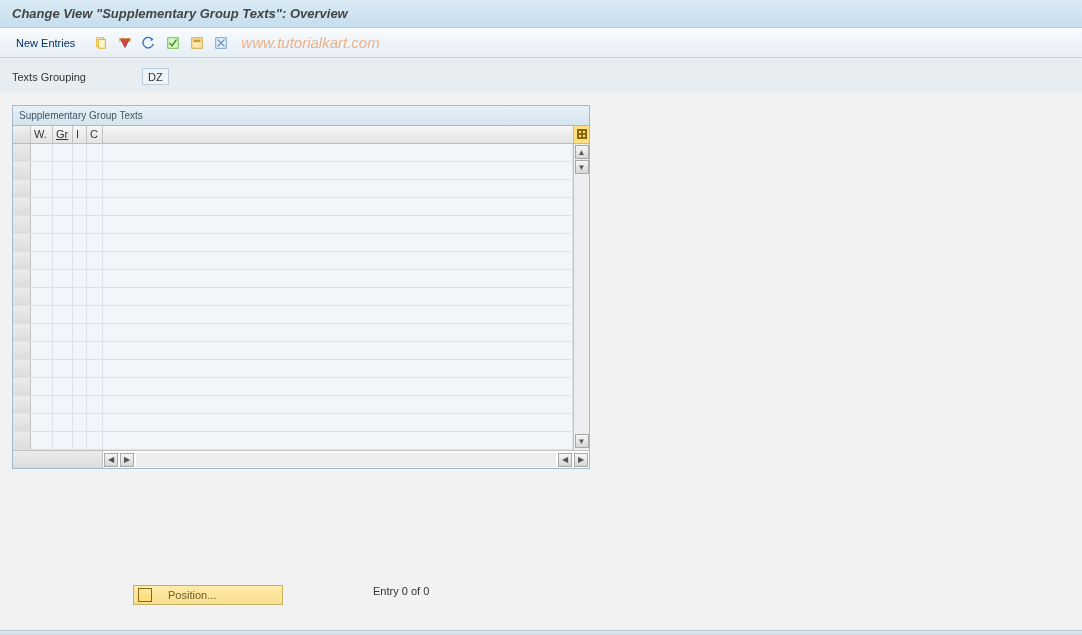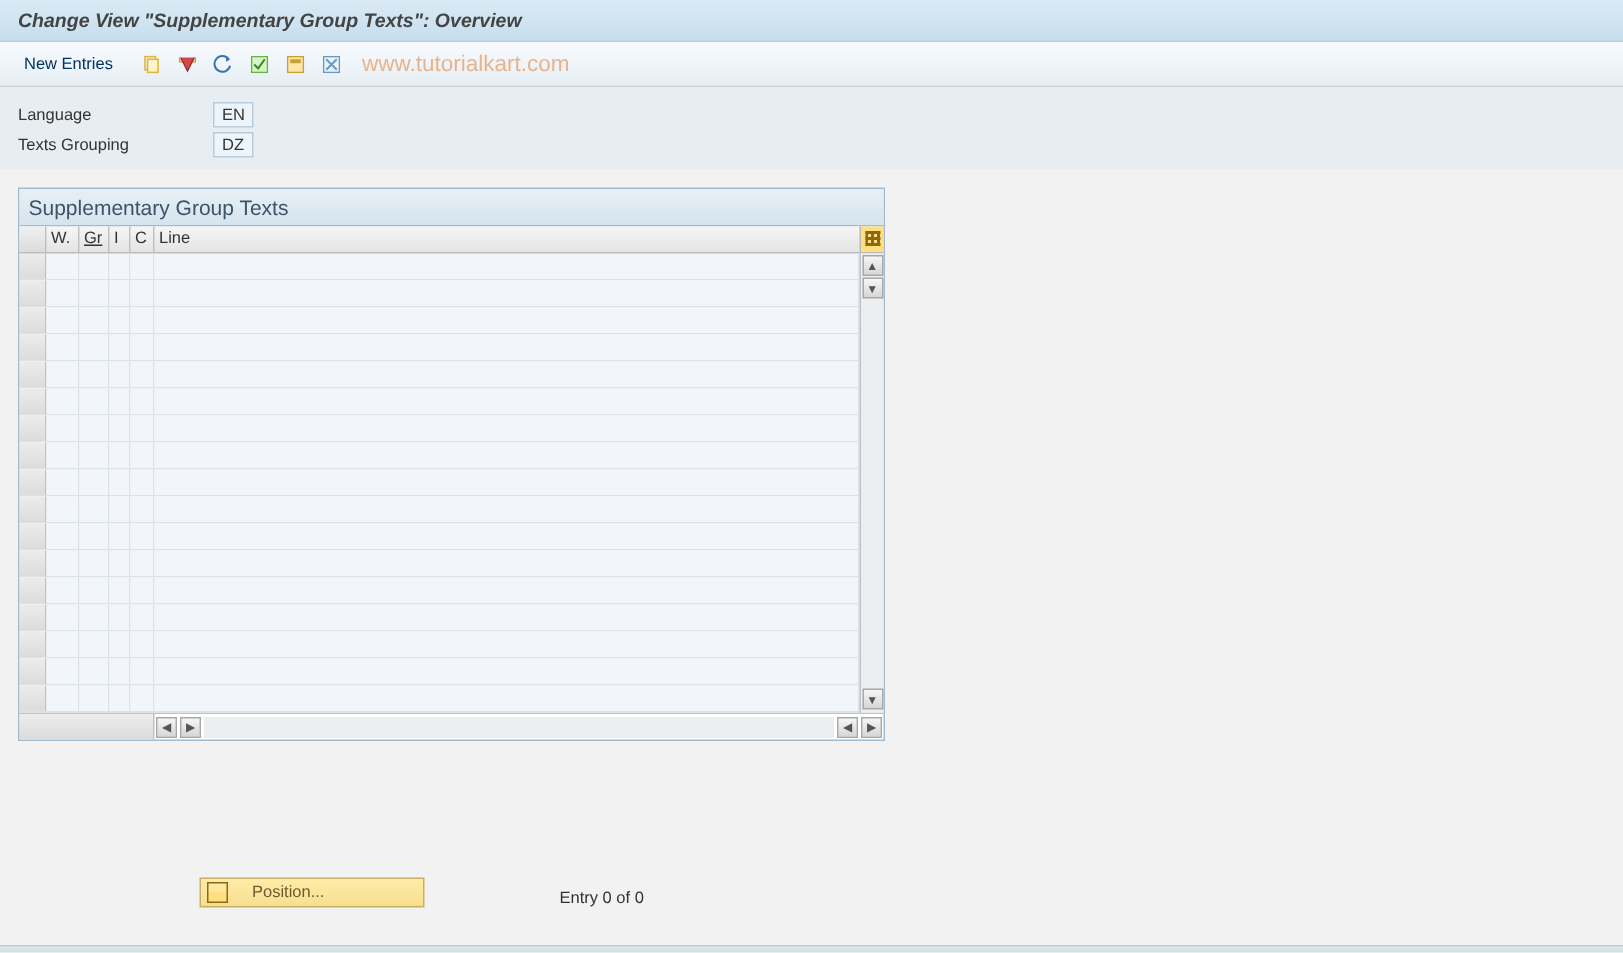--- a/index.html
+++ b/index.html
@@ -52,20 +52,21 @@
     .icon-btn svg {
       width: 14px;
       height: 14px;
     }
     .watermark {
       color: #e8a878;
       font-size: 15px;
       font-weight: 500;
       margin-left: 6px;
       opacity: 0.85;
+      font-style: italic;
     }
     .form-area {
       background: #e8edf1;
       padding: 10px 12px 4px 12px;
       border-bottom: 1px solid transparent;
     }
     .form-row {
       display: flex;
       align-items: center;
       margin-bottom: 3px;
@@ -90,21 +91,21 @@
     }
     .table-container {
       margin: 12px 12px 0 12px;
       width: 578px;
       border: 1px solid #a2bacc;
       background: #fff;
     }
     .table-title {
       background: linear-gradient(to bottom,#e8f0f5,#d5e4ed);
       padding: 4px 6px;
-      font-size: 14px;
+      font-size: 10px;
       color: #3d5468;
       border-bottom: 1px solid #a2bacc;
     }
     .table-header {
       display: flex;
       background: linear-gradient(to bottom,#f6f6f6,#e4e4e4);
       border-bottom: 1px solid #bbb;
       position: relative;
     }
     .th {
@@ -215,21 +216,21 @@
       height: 14px;
       margin: 1px;
       background: #eceef0;
     }
     .footer {
       position: absolute;
       left: 0;
       width: 100%;
       top: 585px;
       display: flex;
-      align-items: flex-end;
+      align-items: flex-start;
     }
     .position-btn {
       margin-left: 133px;
       width: 150px;
       height: 20px;
       background: linear-gradient(to bottom,#ffeca8,#f8df8f);
       border: 1px solid #c7b065;
       display: flex;
       align-items: center;
       padding: 0 4px;
@@ -306,39 +307,34 @@
     <svg viewBox="0 0 16 16">
         <rect x="2" y="2" width="12" height="12" fill="#eaf2fa" stroke="#6a96c2"></rect>
         <line x1="4" y1="4" x2="12" y2="12" stroke="#6a96c2" stroke-width="1.5"></line>
         <line x1="12" y1="4" x2="4" y2="12" stroke="#6a96c2" stroke-width="1.5"></line>
       </svg>
   </span>
   <span class="watermark">www.tutorialkart.com</span>
 </div>
 
 <div class="form-area">
-  <div class="form-row">
-    <span class="form-label">Language</span>
-    <span class="form-value">EN</span>
-  </div>
   <div class="form-row">
     <span class="form-label">Texts Grouping</span>
     <span class="form-value">DZ</span>
   </div>
 </div>
 
 <div class="table-container">
   <div class="table-title">Supplementary Group Texts</div>
   <div class="table-header">
     <div class="th th-sel"></div>
     <div class="th th-w">W.</div>
     <div class="th th-gr">Gr</div>
     <div class="th th-i">I</div>
     <div class="th th-c">C</div>
-    <div class="th th-line">Line</div>
     <div class="config-icon"></div>
   </div>
   <div class="table-body">
     <div class="rows-area" id="rows-area">
         <div class="trow">
           <div class="tc tc-sel"></div>
           <div class="tc tc-w"></div>
           <div class="tc tc-gr"></div>
           <div class="tc tc-i"></div>
           <div class="tc tc-c"></div>

